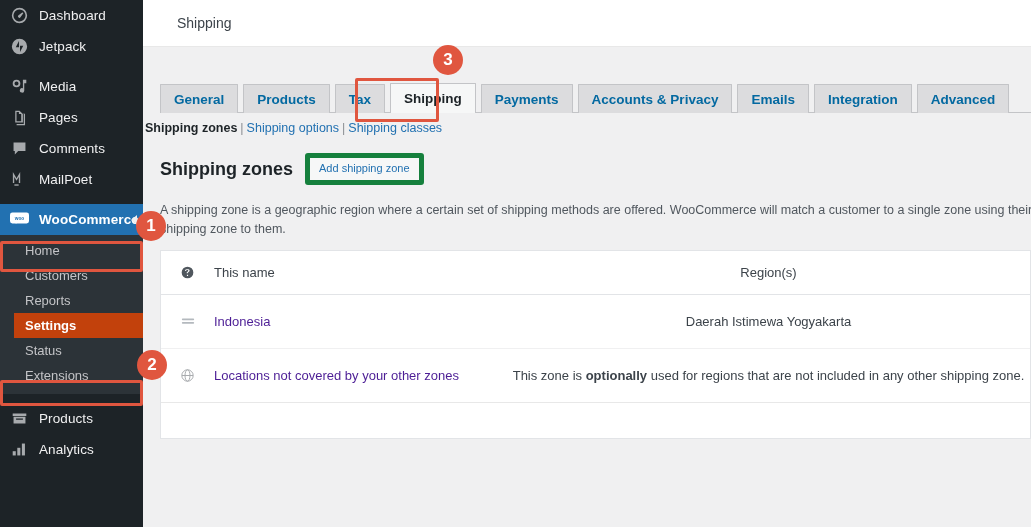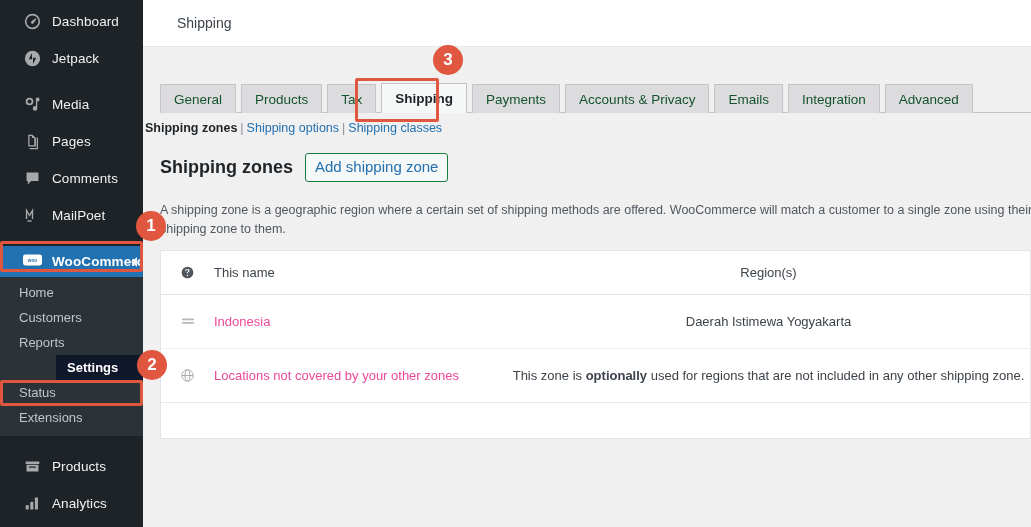--- a/index.html
+++ b/index.html
@@ -13,24 +13,23 @@
 
   
   #sidebar {
     position: absolute; left: 0; top: 0;
     width: 143px; height: 527px;
     background: #1d2327;
     color: #f0f0f1;
   }
   .menu-item {
     display: flex; align-items: center;
-    height: 31px; padding-left: 22px;
+    height: 31px; padding-left: 9px;
     font-size: 13.5px; color: #f0f0f1;
     white-space: nowrap;
-    margin-top: 6px;
   }
   .menu-item .mi-icon {
     width: 21px; height: 21px;
     display: flex; align-items: center; justify-content: center;
     margin-right: 9px; flex: 0 0 auto;
     color: #a7aaad;
   }
   .menu-item .mi-icon svg { display: block; }
   .menu-label { font-size: 13.5px; letter-spacing: .1px; }
   .menu-gap { height: 9px; }
@@ -43,27 +42,27 @@
   .arrow-right {
     position: absolute; right: 6px; top: 50%;
     transform: translateY(-50%);
     width: 0; height: 0;
     border-top: 5px solid transparent;
     border-bottom: 5px solid transparent;
     border-right: 6px solid #f0f0f1;
   }
 
   
-  #submenu { background: #2c3338; padding: 3px 0 6px 8px; }
+  #submenu { background: #2c3338; padding: 3px 0 6px 14px; }
   .sub-item {
     height: 25px; display: flex; align-items: center;
     padding-left: 11px; font-size: 13px; color: #c3c4c7;
     white-space: nowrap;
   }
-  .sub-item.active { color: #fff; font-weight: bold; background: #0f172a; margin-left: 48px; }
+  .sub-item.active { color: #fff; font-weight: bold; background: #c2410c; }
 
   
   #topbar {
     position: absolute; left: 143px; top: 0;
     width: 888px; height: 47px;
     background: #fff;
     border-bottom: 1px solid #e8e8e8;
   }
   #topbar .title {
     position: absolute; left: 34px; top: 15px;
@@ -80,25 +79,25 @@
   
   #tabs {
     position: absolute; left: 17px; top: 37px;
     width: 871px; height: 29px;
     display: flex; align-items: flex-end;
     border-bottom: 1px solid #c3c4c7;
   }
   .tab {
     height: 29px; display: flex; align-items: center;
     padding: 0 13px; margin-right: 5px;
-    background: #dcdcde; color: #14532d;
+    background: #dcdcde; color: #0369a1;
     border: 1px solid #c3c4c7; border-bottom: none;
     font-size: 13.5px; white-space: nowrap;
     border-radius: 1px 1px 0 0;
-    position: relative; top: 1px;
+    position: relative; top: 1px; font-weight: bold;
   }
   .tab.active {
     background: #f6f7f7; color: #1d2327;
     font-weight: bold;
     border-color: #c3c4c7;
     height: 30px;
   }
 
   
   #subnav {
@@ -114,23 +113,23 @@
   #heading-row {
     position: absolute; left: 17px; top: 106px;
     display: flex; align-items: center;
   }
   #heading-row h2 {
     font-size: 18px; font-weight: bold; color: #1d2327;
     margin-right: 12px;
   }
   .btn-secondary {
     background: #f6f7f7; color: #2271b1;
-    border: 1px solid #15803d;
+    border: 5px solid #15803d;
     border-radius: 3px;
-    font-size: 15px;
+    font-size: 11px;
     padding: 4px 9px 5px 9px;
     line-height: 1.2;
     font-family: "Liberation Sans", sans-serif;
     cursor: pointer;
   }
 
   
   #desc {
     position: absolute; left: 17px; top: 154px;
     width: 900px;
@@ -150,21 +149,21 @@
     height: 44px;
     border-bottom: 1px solid #e2e4e7;
     background: #fff;
   }
   #zones-table .trow.tbody { height: 54px; border-bottom: 1px solid #f0f0f1; }
   #zones-table .trow.tbody.last { height: 54px; border-bottom: 1px solid #e8e8e8; }
   .col-handle { width: 53px; display: flex; justify-content: center; align-items: center; }
   .col-name { width: 293px; font-size: 13px; }
   .col-region { flex: 1; font-size: 13px; color: #3c434a; text-align: center; }
   .th-text { font-size: 13px; color: #3c434a; }
-  .zone-link { color: #ec4899; font-size: 13px; }
+  .zone-link { color: #4c1d95; font-size: 13px; }
   .tfoot-pad { height: 35px; background: #fff; }
 
   
   .hl-box {
     position: absolute;
     border: 3px solid #e0563f;
     border-radius: 2px;
     pointer-events: none;
     z-index: 40;
   }

